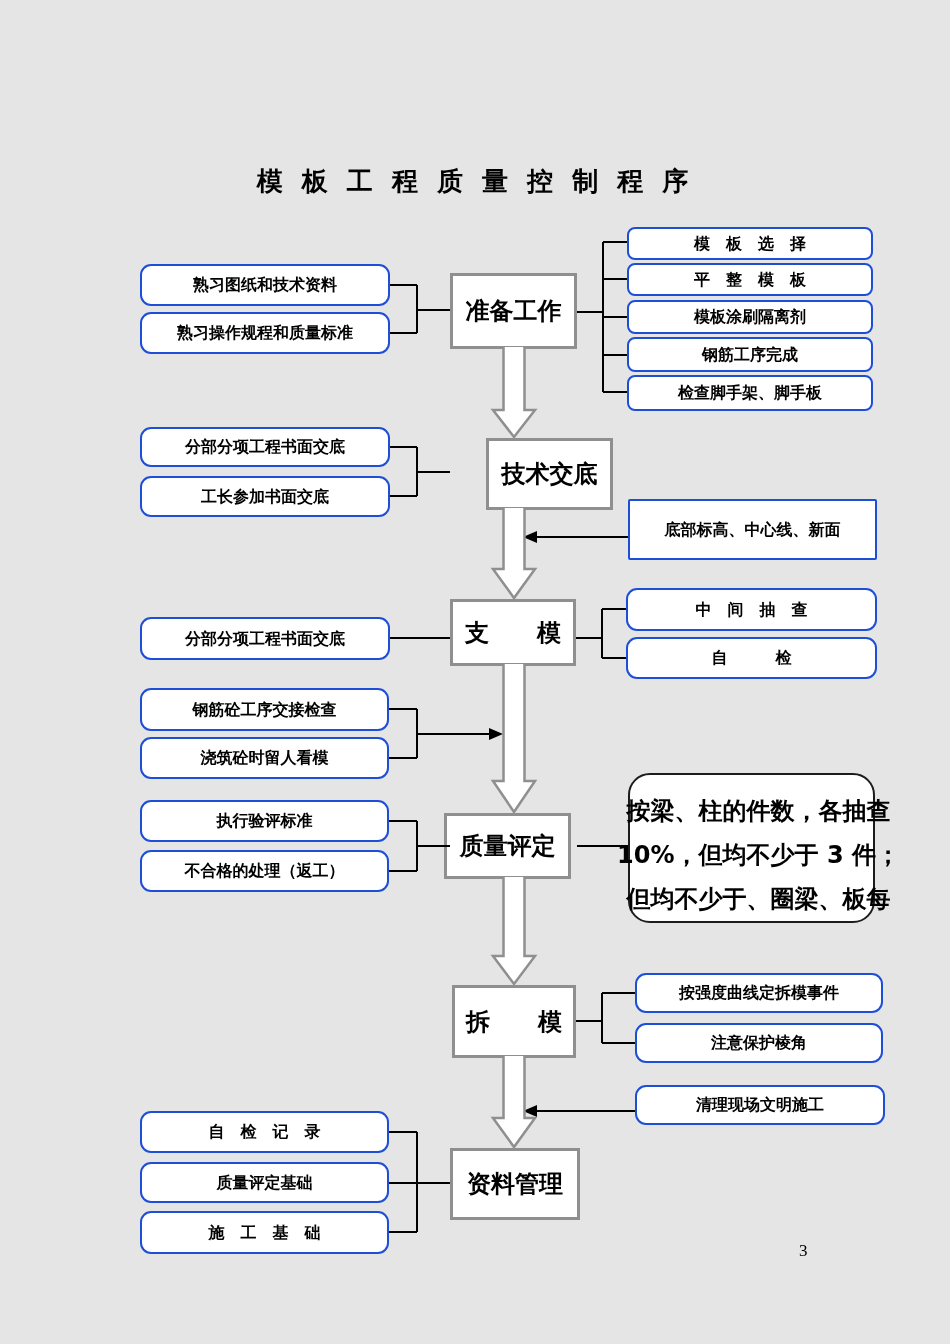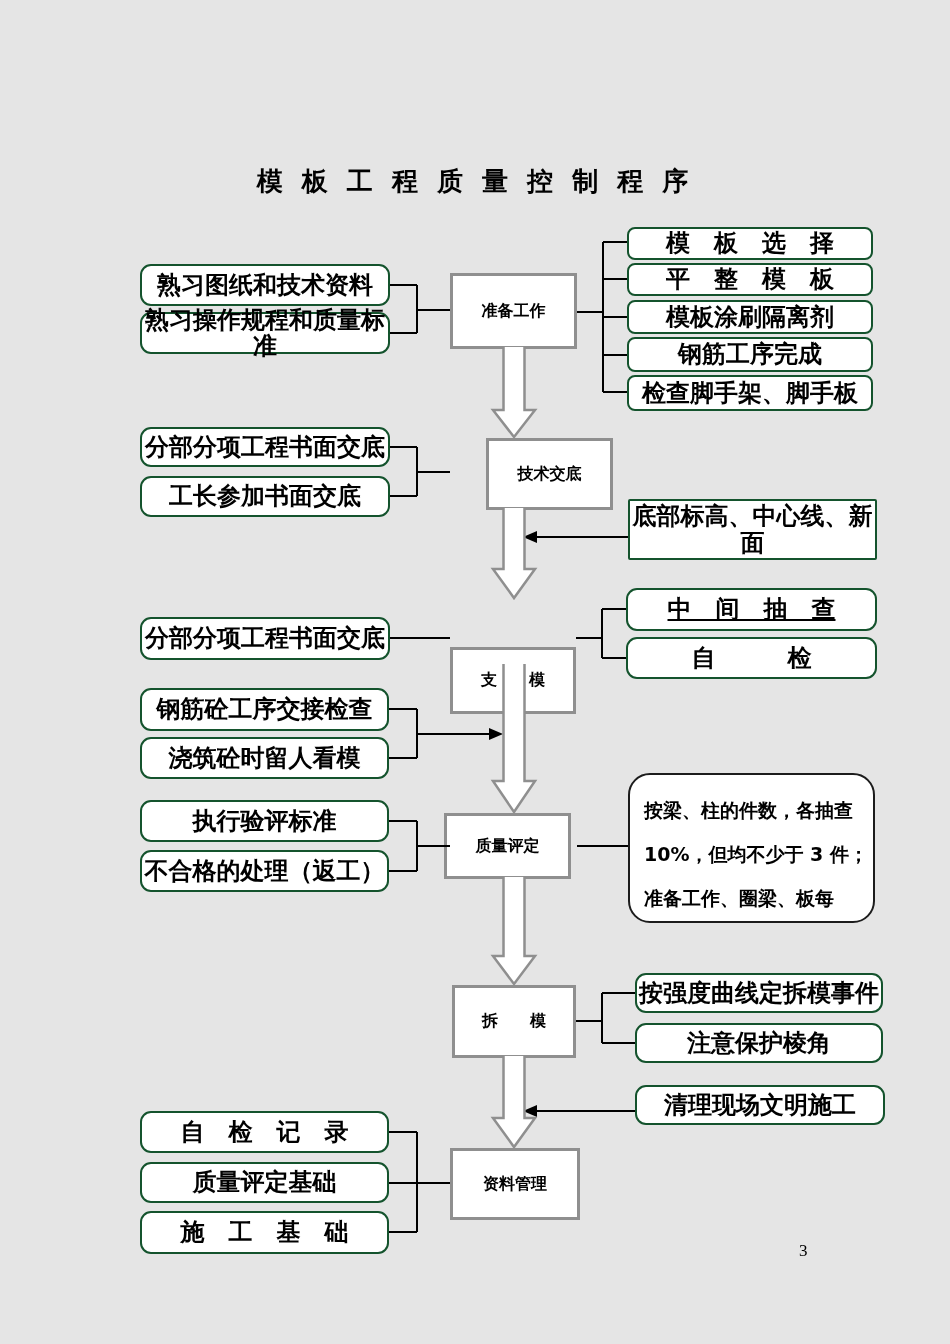--- a/index.html
+++ b/index.html
@@ -2,25 +2,25 @@
 <html><head>
 <meta charset="utf-8">
 <style>
   html,body{margin:0;padding:0;background:#fff;}
   body{font-family:"DejaVu Sans","Liberation Sans",sans-serif;}
   #page{position:relative;width:950px;height:1344px;background:#e5e5e5;overflow:hidden;}
   .title{position:absolute;left:0;top:164px;width:950px;text-align:center;
          font-size:26px;font-weight:bold;letter-spacing:5px;color:#000;}
   .box{position:absolute;display:flex;align-items:center;justify-content:center;
        box-sizing:border-box;color:#000;font-weight:bold;background:#fff;text-align:center;}
-  .side{border:2px solid #14532d;border-radius:11px;font-size:24px;line-height:1.1;}
-  .center-node{border:3px solid #8f8f8f;font-size:16px;}
+  .side{border:2px solid #1d4ed8;border-radius:11px;font-size:16px;line-height:1.1;}
+  .center-node{border:3px solid #8f8f8f;font-size:24px;}
   .note{border:2px solid #1c1c1c;border-radius:22px;justify-content:flex-start;
-        align-items:flex-start;flex-direction:column;text-align:left;
-        padding:14px 0 0 14px;font-size:19px;}
+        align-items:center;flex-direction:column;text-align:left;
+        padding:14px 0 0 14px;font-size:24px;}
   .note .nline{height:50px;display:flex;align-items:center;white-space:nowrap;}
   .pagenum{position:absolute;left:799px;top:1241px;font-family:"Liberation Serif","DejaVu Serif",serif;
            font-size:17px;color:#000;}
   svg.overlay{position:absolute;left:0;top:0;pointer-events:none;}
 </style>
 </head>
 <body>
 
 <div id="page">
 
@@ -74,50 +74,50 @@
     </div>
   <div class="box side" style="left:627px;top:337px;width:246px;height:35px;border-radius:8px;">
       <span>钢筋工序完成</span>
     </div>
   <div class="box side" style="left:627px;top:375px;width:246px;height:36px;border-radius:8px;">
       <span>检查脚手架、脚手板</span>
     </div>
   <div class="box side" style="left:628px;top:499px;width:249px;height:61px;border-radius:2px;">
       <span>底部标高、中心线、新面</span>
     </div>
-  <div class="box side" style="left:626px;top:588px;width:251px;height:43px;text-decoration:underline;">
+  <div class="box side" style="left:626px;top:588px;width:251px;height:43px;">
       <span>中　间　抽　查</span>
     </div>
   <div class="box side" style="left:626px;top:637px;width:251px;height:42px;">
       <span>自　　　检</span>
     </div>
 
   <div class="box note" style="left:628px;top:773px;width:247px;height:150px;">
     <div class="nline">按梁、柱的件数，各抽查</div>
     <div class="nline">10%，但均不少于 3 件；</div>
-    <div class="nline">准备工作、圈梁、板每</div>
+    <div class="nline">但均不少于、圈梁、板每</div>
   </div>
 
   <div class="box side" style="left:635px;top:973px;width:248px;height:40px;">
       <span>按强度曲线定拆模事件</span>
     </div>
   <div class="box side" style="left:635px;top:1023px;width:248px;height:40px;">
       <span>注意保护棱角</span>
     </div>
   <div class="box side" style="left:635px;top:1085px;width:250px;height:40px;">
       <span>清理现场文明施工</span>
     </div>
 
   <div class="box center-node" style="left:450px;top:273px;width:127px;height:76px;">
       <span>准备工作</span>
     </div>
   <div class="box center-node" style="left:450px;top:438px;width:127px;height:72px;margin-left:36px;">
       <span>技术交底</span>
     </div>
-  <div class="box center-node" style="left:450px;top:599px;width:126px;height:67px;margin-top:48px;">
+  <div class="box center-node" style="left:450px;top:599px;width:126px;height:67px;">
       <span>支　　模</span>
     </div>
   <div class="box center-node" style="left:444px;top:813px;width:127px;height:66px;">
       <span>质量评定</span>
     </div>
   <div class="box center-node" style="left:452px;top:985px;width:124px;height:73px;">
       <span>拆　　模</span>
     </div>
   <div class="box center-node" style="left:450px;top:1148px;width:130px;height:72px;">
       <span>资料管理</span>

